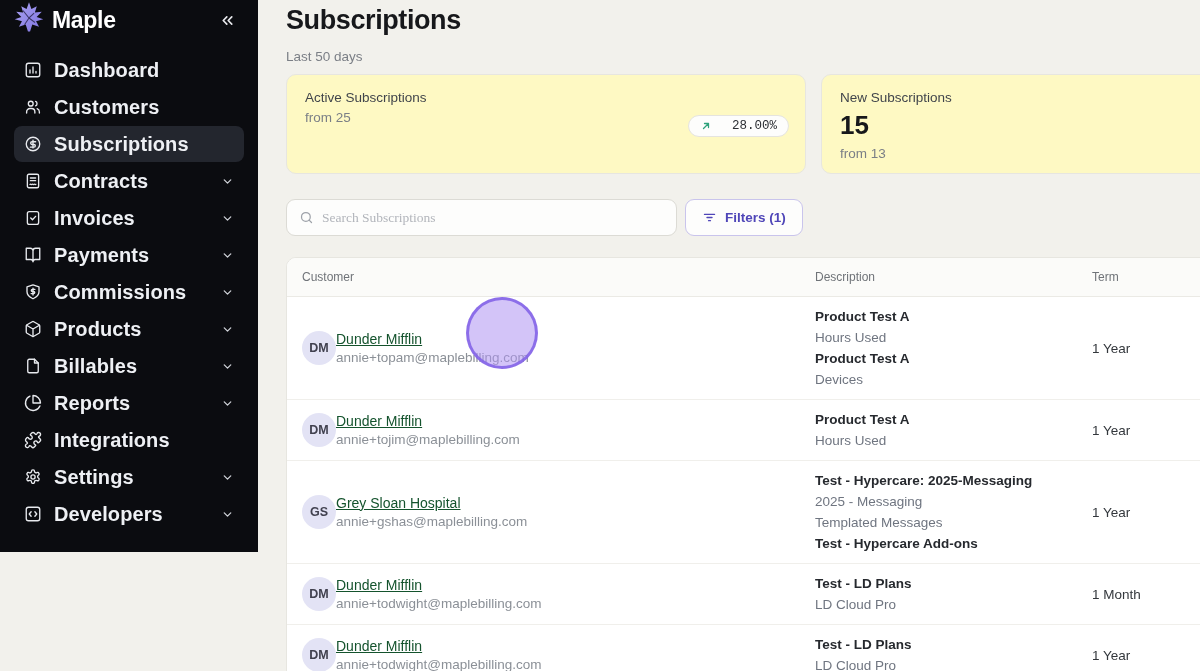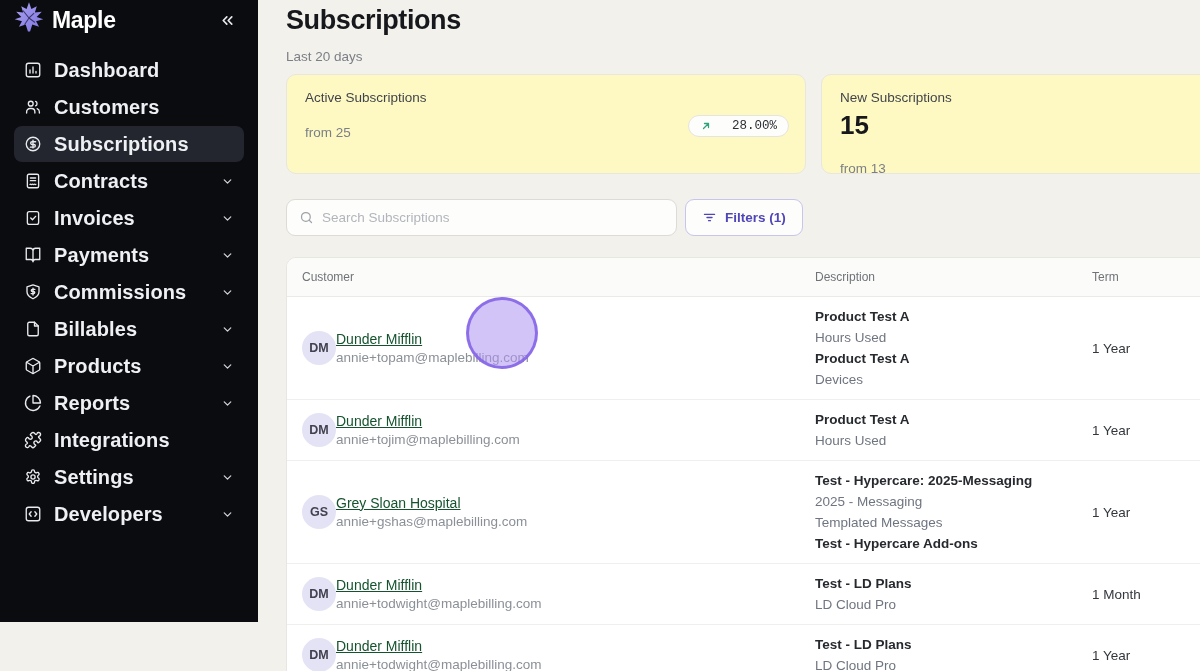--- a/index.html
+++ b/index.html
@@ -6,21 +6,21 @@
   html,body { width:1200px; height:671px; overflow:hidden; }
   body {
     font-family:"Liberation Sans", sans-serif;
     background:#f2f1ec;
     position:relative;
     color:#17181b;
   }
 
   
   .sidebar {
-    position:absolute; left:0; top:0; width:258px; height:622px;
+    position:absolute; left:0; top:0; width:258px; height:552px;
     background:#0b0c10; color:#eceef2; z-index:10;
   }
   .logo-row {
     display:flex; align-items:center; height:40px; padding:0 20px 0 8px;
   }
   .logo-leaf { width:42px; height:36px; flex:0 0 auto; margin-top:-4px; }
   .logo-text { font-size:23px; font-weight:700; letter-spacing:-0.3px; color:#fff; margin-left:2px; }
   .collapse-btn {
     margin-left:auto; background:none; border:none; color:#e7e8ec; cursor:pointer;
     display:flex; align-items:center; padding:2px;
@@ -43,39 +43,39 @@
   .page-subtitle { margin-top:13px; font-size:13.5px; color:#7b7f86; }
 
   .stats-row { display:flex; gap:15px; margin-top:10px; width:1056px; }
   .stat-card {
     width:520px; height:100px; background:#fef9c3;
     border:1px solid #e7e6e0; border-radius:10px;
     padding:15px 18px; position:relative; flex:0 0 auto;
   }
   .stat-label { font-size:13.5px; color:#41454b; }
   .stat-value { font-size:26px; font-weight:700; color:#17181b; margin-top:5px; }
-  .stat-from { font-size:13.5px; color:#7b7f86; margin-top:20px; }
+  .stat-from { font-size:13.5px; color:#7b7f86; margin-top:5px; }
   .trend-badge {
     position:absolute; right:16px; top:40px;
     display:flex; align-items:center; gap:20px;
     border:1px solid #e5e4df; border-radius:12px; background:#fdfdfc;
     padding:3px 11px; font-size:12.5px; color:#2b2e33;font-family:Liberation Mono, monospace;
   }
   .trend-badge svg { width:12px; height:12px; stroke:#2fa37c; }
 
   .toolbar { display:flex; gap:8px; margin-top:25px; }
   .search-box {
     width:391px; height:37px; background:#fdfdfc;
     border:1px solid #dcdbd5; border-radius:9px;
     display:flex; align-items:center; padding:0 12px; gap:8px;
   }
   .search-box svg { width:15px; height:15px; stroke:#9ea2a9; flex:0 0 auto; }
   .search-box input {
     border:none; outline:none; background:transparent; width:100%;
-    font-size:13.5px; font-family:Liberation Sans, sans-serif; color:#33373c;
+    font-size:13.5px; font-family:Liberation Serif, serif; color:#33373c;
   }
   .search-box input::placeholder { color:#b2b5bb; }
   .filters-btn {
     height:37px; background:#fdfdfc; border:1px solid #c9c4ec; border-radius:9px;
     display:flex; align-items:center; gap:8px; padding:0 16px;
     font-size:13.5px; font-weight:600; color:#4f46b8; cursor:pointer;
     font-family:"Liberation Sans", sans-serif;
   }
   .filters-btn svg { width:15px; height:15px; stroke:#4f46b8; }
 
@@ -219,48 +219,48 @@
         <span class="nav-label">Commissions</span>
         <span class="nav-chevron">
           <svg viewBox="0 0 24 24" fill="none" stroke-width="2.4" stroke-linecap="round" stroke-linejoin="round">
             <path d="m6 9 6 6 6-6"></path>
           </svg>
         </span>
       </div>
       <div class="nav-item">
         <span class="nav-icon">
           <svg viewBox="0 0 24 24" fill="none" stroke-width="1.8" stroke-linecap="round" stroke-linejoin="round">
+            <path d="M21 16V8a2 2 0 0 0-1-1.7l-7-4a2 2 0 0 0-2 0l-7 4A2 2 0 0 0 3 8v8a2 2 0 0 0 1 1.7l7 4a2 2 0 0 0 2 0l7-4a2 2 0 0 0 1-1.7Z"></path>
+            <path d="M3.4 7 12 12l8.6-5M12 22V12"></path>
+          </svg>
+        </span>
+        <span class="nav-label">Products</span>
+        <span class="nav-chevron">
+          <svg viewBox="0 0 24 24" fill="none" stroke-width="2.4" stroke-linecap="round" stroke-linejoin="round">
+            <path d="m6 9 6 6 6-6"></path>
+          </svg>
+        </span>
+      </div>
+      <div class="nav-item">
+        <span class="nav-icon">
+          <svg viewBox="0 0 24 24" fill="none" stroke-width="1.8" stroke-linecap="round" stroke-linejoin="round">
             <path d="M14 3H7a2 2 0 0 0-2 2v14a2 2 0 0 0 2 2h10a2 2 0 0 0 2-2V8Z"></path>
             <path d="M14 3v5h5"></path>
           </svg>
         </span>
         <span class="nav-label">Billables</span>
         <span class="nav-chevron">
           <svg viewBox="0 0 24 24" fill="none" stroke-width="2.4" stroke-linecap="round" stroke-linejoin="round">
             <path d="m6 9 6 6 6-6"></path>
           </svg>
         </span>
       </div>
       <div class="nav-item">
         <span class="nav-icon">
           <svg viewBox="0 0 24 24" fill="none" stroke-width="1.8" stroke-linecap="round" stroke-linejoin="round">
-            <path d="M21 16V8a2 2 0 0 0-1-1.7l-7-4a2 2 0 0 0-2 0l-7 4A2 2 0 0 0 3 8v8a2 2 0 0 0 1 1.7l7 4a2 2 0 0 0 2 0l7-4a2 2 0 0 0 1-1.7Z"></path>
-            <path d="M3.4 7 12 12l8.6-5M12 22V12"></path>
-          </svg>
-        </span>
-        <span class="nav-label">Products</span>
-        <span class="nav-chevron">
-          <svg viewBox="0 0 24 24" fill="none" stroke-width="2.4" stroke-linecap="round" stroke-linejoin="round">
-            <path d="m6 9 6 6 6-6"></path>
-          </svg>
-        </span>
-      </div>
-      <div class="nav-item">
-        <span class="nav-icon">
-          <svg viewBox="0 0 24 24" fill="none" stroke-width="1.8" stroke-linecap="round" stroke-linejoin="round">
             <path d="M21.2 15.9A10 10 0 1 1 8 2.8"></path>
             <path d="M22 12A10 10 0 0 0 12 2v10z"></path>
           </svg>
         </span>
         <span class="nav-label">Reports</span>
         <span class="nav-chevron">
           <svg viewBox="0 0 24 24" fill="none" stroke-width="2.4" stroke-linecap="round" stroke-linejoin="round">
             <path d="m6 9 6 6 6-6"></path>
           </svg>
         </span>
@@ -299,21 +299,21 @@
           <svg viewBox="0 0 24 24" fill="none" stroke-width="2.4" stroke-linecap="round" stroke-linejoin="round">
             <path d="m6 9 6 6 6-6"></path>
           </svg>
         </span>
       </div>
     </nav>
 </aside>
 
 <main class="main">
   <h1 class="page-title">Subscriptions</h1>
-  <div class="page-subtitle">Last 20 days</div>
+  <div class="page-subtitle">Last 50 days</div>
 
   <div class="stats-row">
     <div class="stat-card">
       <div class="stat-label">Active Subscriptions</div>
       <div class="stat-from">from 25</div>
       <div class="trend-badge">
         <svg viewBox="0 0 24 24" fill="none" stroke-width="2.6" stroke-linecap="round" stroke-linejoin="round">
             <path d="M7 17 17 7M9 7h8v8"></path>
           </svg>
         <span>28.00%</span>

